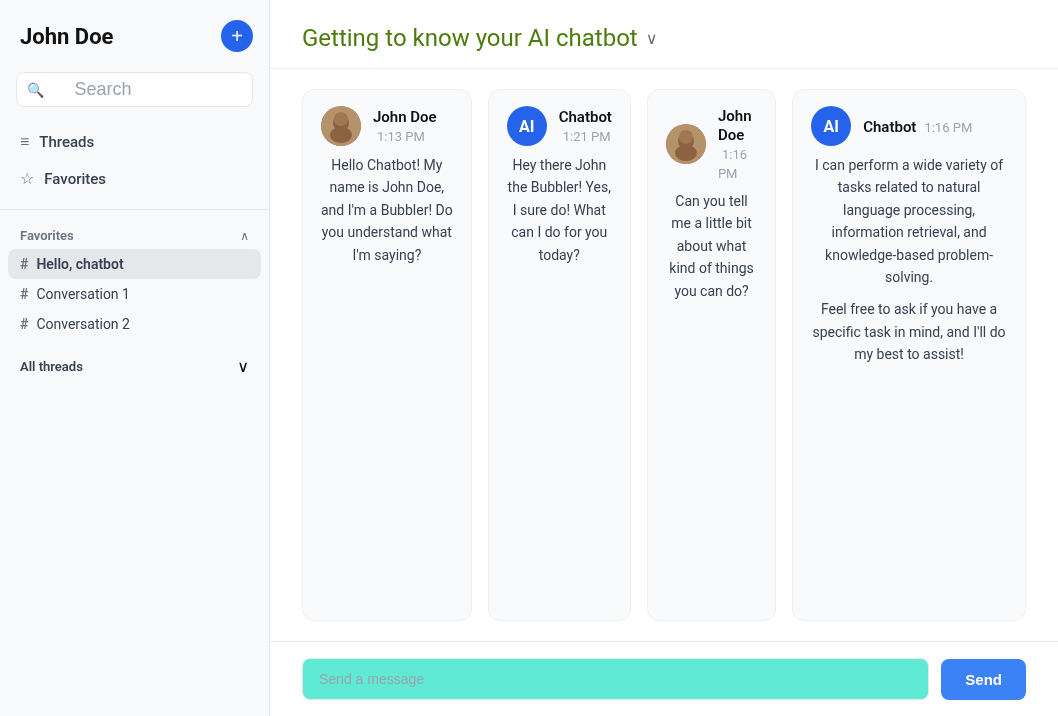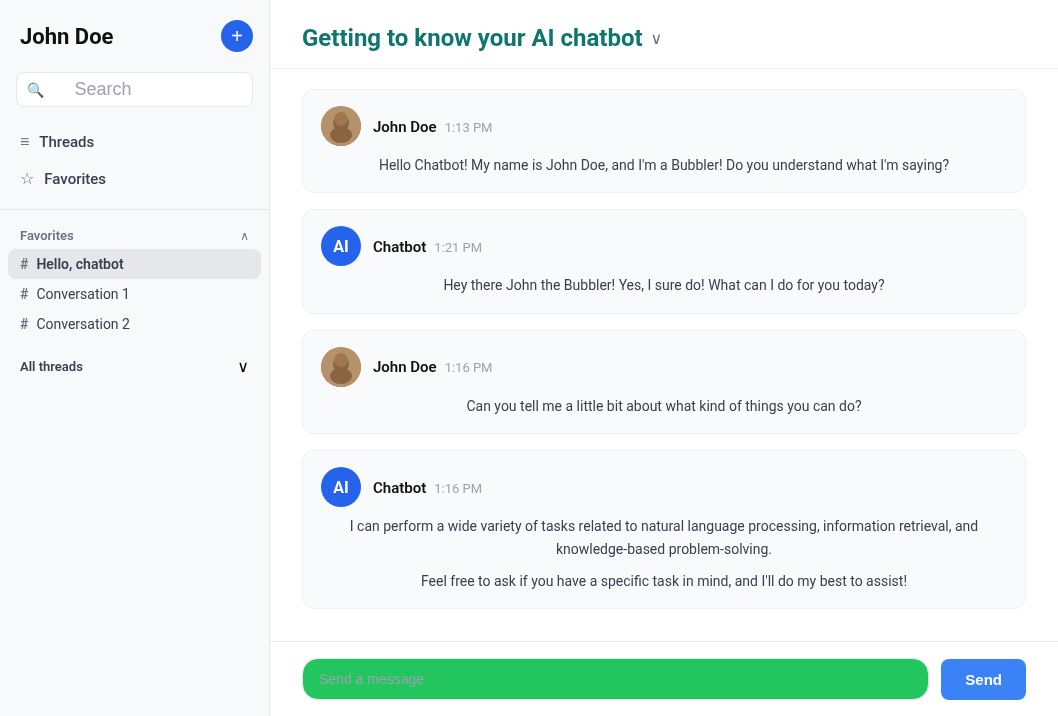--- a/index.html
+++ b/index.html
@@ -155,32 +155,32 @@
     #chat-header {
       padding: 24px 32px 16px 32px;
       border-bottom: 1px solid #f0f0f0;
       display: flex;
       align-items: center;
       gap: 8px;
     }
 
     #chat-title {
       font-size: 24px;
-      font-weight: 700;
-      color: #0f766e;
+      font-weight: 400;
+      color: #4d7c0f;
     }
 
     #chat-title-chevron { color: #6b7280; font-size: 16px; cursor: pointer; }
 
     #messages-container {
       flex: 1;
       overflow-y: auto;
       padding: 20px 32px;
       display: flex;
-      flex-direction: column;
+      flex-direction: row;
       gap: 16px;
     }
 
     .message-card {
       background: #f9fafb;
       border: 1px solid #f0f0f0;
       border-radius: 12px;
       padding: 16px 18px;
     }
 
@@ -239,26 +239,26 @@
       padding: 16px 32px;
       border-top: 1px solid #e5e7eb;
       display: flex;
       gap: 12px;
       align-items: center;
     }
 
     #message-input {
       flex: 1;
       border: 1px solid #e5e7eb;
-      border-radius: 16px;
+      border-radius: 8px;
       padding: 12px 16px;
       font-size: 14px;
       color: #374151;
       outline: none;
-      background: #22c55e;
+      background: #5eead4;
     }
 
     #message-input::placeholder { color: #9ca3af; }
 
     #send-button {
       background: #3b82f6;
       color: #fff;
       border: none;
       border-radius: 8px;
       padding: 12px 24px;

